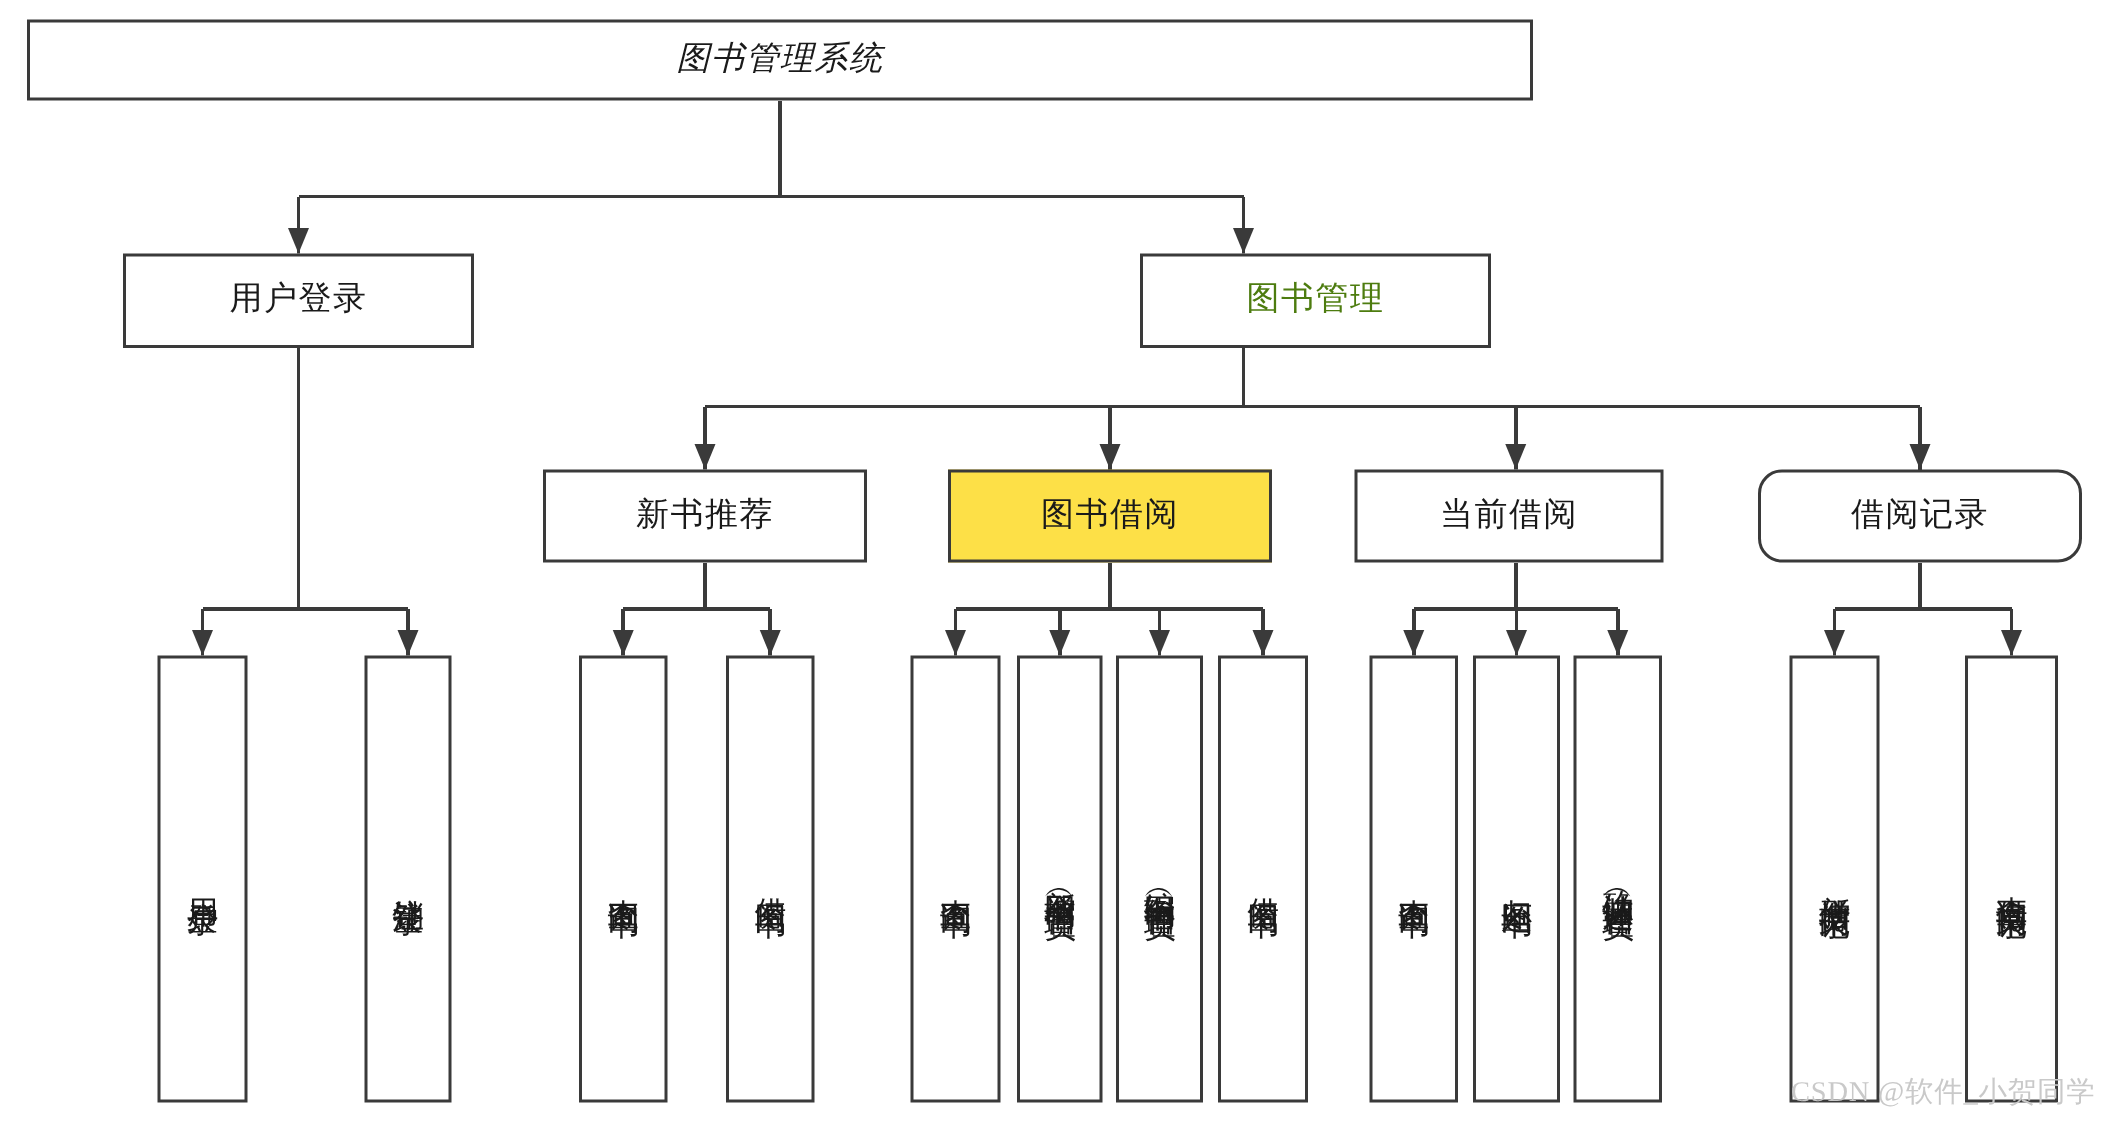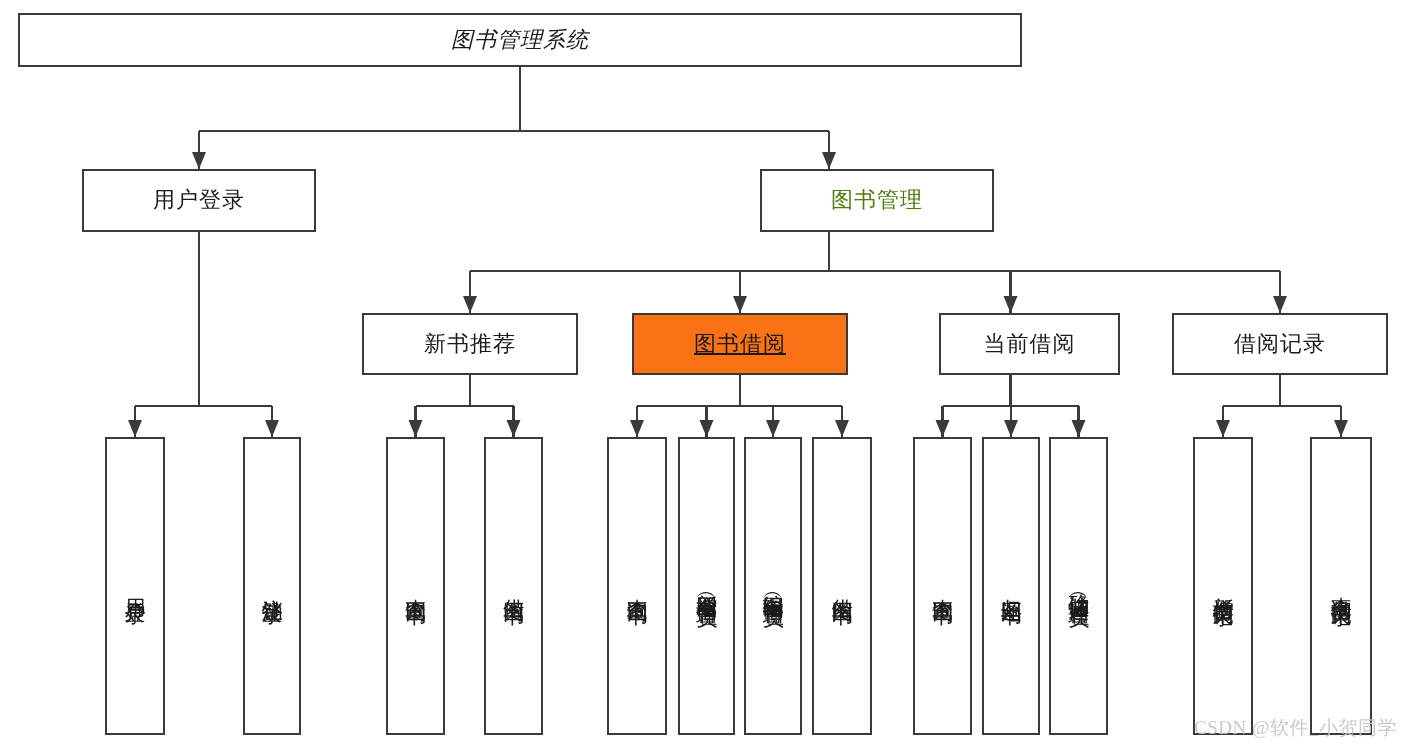--- a/index.html
+++ b/index.html
@@ -131,27 +131,27 @@
       </div>
       <div class="node horiz" style="left: 82px; top: 169px; width: 234px; height: 63px; border-color: rgb(58, 58, 58); background: rgb(255, 255, 255); color: rgb(26, 26, 26);">
         <span>用户登录</span>
       </div>
       <div class="node horiz" style="left: 712px; top: 169px; width: 234px; height: 63px; border-color: rgb(58, 58, 58); background: rgb(255, 255, 255); color: #4d7c0f; margin-left: 48px;">
         <span>图书管理</span>
       </div>
       <div class="node horiz" style="left: 362px; top: 313px; width: 216px; height: 62px; border-color: rgb(58, 58, 58); background: rgb(255, 255, 255); color: rgb(26, 26, 26);">
         <span>新书推荐</span>
       </div>
-      <div class="node horiz" style="left: 632px; top: 313px; width: 216px; height: 62px; border-color: rgb(58, 58, 58); background: #f97316; color: rgb(26, 26, 26); text-decoration: underline;">
+      <div class="node horiz" style="left: 632px; top: 313px; width: 216px; height: 62px; border-color: rgb(58, 58, 58); background: #fde047; color: rgb(26, 26, 26);">
         <span>图书借阅</span>
       </div>
-      <div class="node horiz" style="left: 903px; top: 313px; width: 181px; height: 62px; border-color: rgb(58, 58, 58); background: rgb(255, 255, 255); color: rgb(26, 26, 26); margin-left: 36px;">
+      <div class="node horiz" style="left: 903px; top: 313px; width: 206px; height: 62px; border-color: rgb(58, 58, 58); background: rgb(255, 255, 255); color: rgb(26, 26, 26);">
         <span>当前借阅</span>
       </div>
-      <div class="node horiz" style="left: 1172px; top: 313px; width: 216px; height: 62px; border-color: rgb(58, 58, 58); background: rgb(255, 255, 255); color: rgb(26, 26, 26);">
+      <div class="node horiz" style="left: 1172px; top: 313px; width: 216px; height: 62px; border-color: rgb(58, 58, 58); background: rgb(255, 255, 255); color: rgb(26, 26, 26); border-radius: 16px;">
         <span>借阅记录</span>
       </div>
       <div class="node vert" style="left: 105px; top: 437px; width: 60px; height: 298px; border-color: rgb(58, 58, 58); background: rgb(255, 255, 255); color: rgb(26, 26, 26);">
         <span class="vtext">用户登录</span>
       </div>
       <div class="node vert" style="left: 243px; top: 437px; width: 58px; height: 298px; border-color: rgb(58, 58, 58); background: rgb(255, 255, 255); color: rgb(26, 26, 26);">
         <span class="vtext">注销登录</span>
       </div>
       <div class="node vert" style="left: 386px; top: 437px; width: 59px; height: 298px; border-color: rgb(58, 58, 58); background: rgb(255, 255, 255); color: rgb(26, 26, 26);">
         <span class="vtext">查询图书</span>

